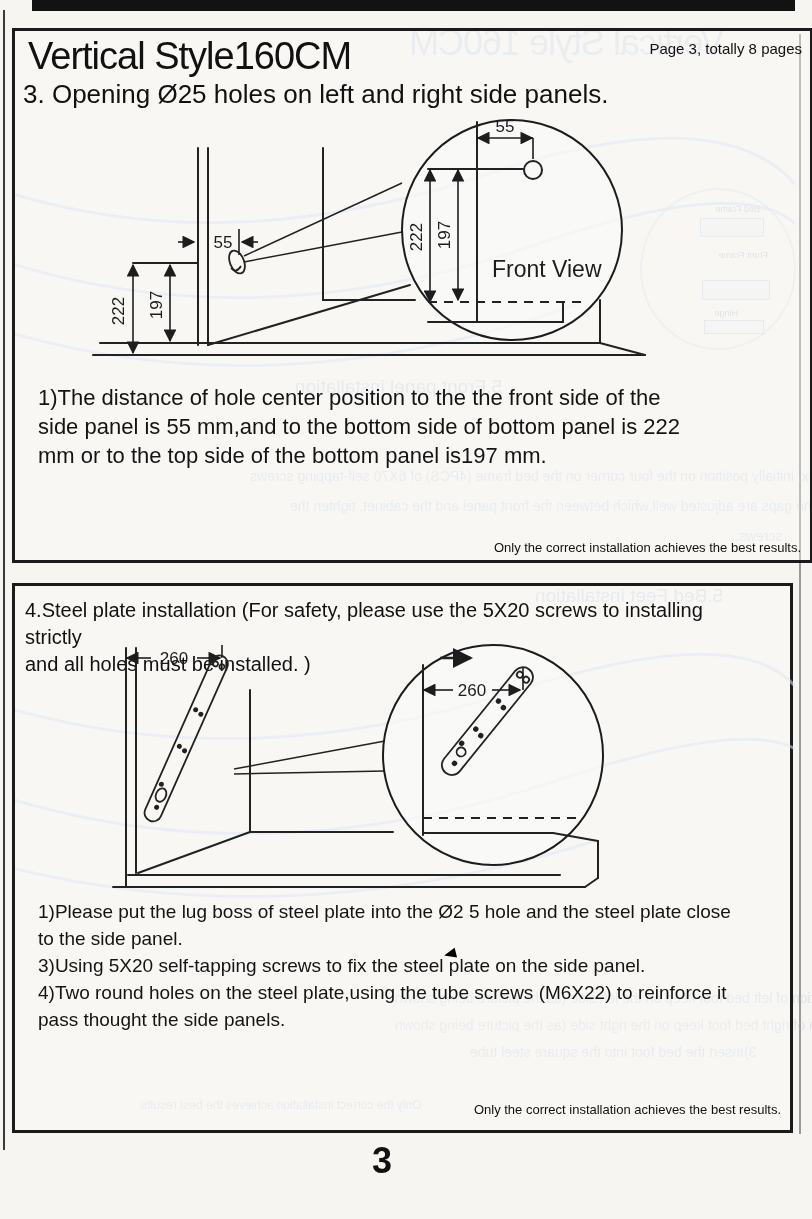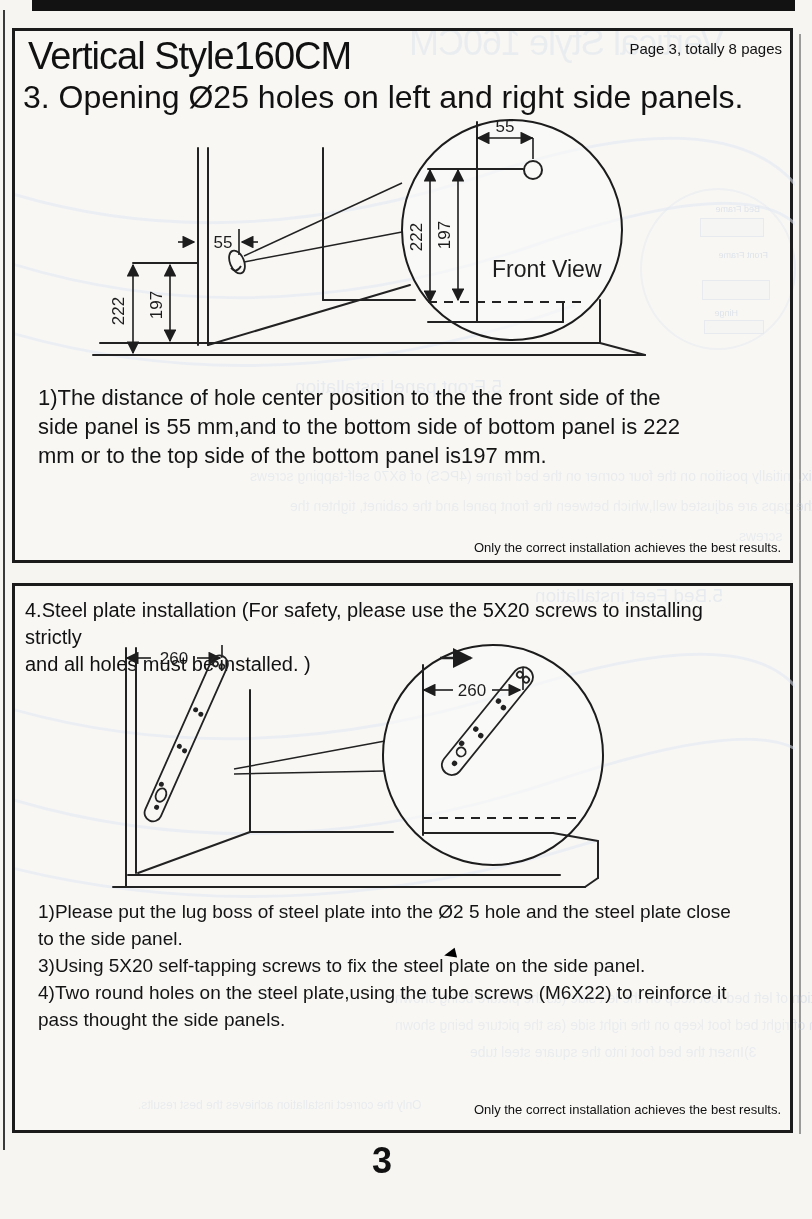--- a/index.html
+++ b/index.html
@@ -6,26 +6,26 @@
   .screen{
     position:relative;width:812px;height:1219px;overflow:hidden;
     background:#f6f5f2;color:#141414;
     font-family:"Liberation Sans", sans-serif;
   }
   .scan-topbar{position:absolute;left:32px;top:0;width:763px;height:11px;background:#121212;}
   .scan-left-edge{position:absolute;left:3px;top:10px;width:2px;height:1140px;background:#3a3a3a;}
   .scan-right-edge{position:absolute;left:799px;top:34px;width:2px;height:1100px;background:#9a9a98;}
 
   .panel{position:absolute;left:12px;width:775px;border:3px solid #1b1b1b;background:rgba(252,252,250,.35);}
-  .panel-1{top:28px;height:529px;}
+  .panel-1{top:28px;height:529px;padding-left:20px;}
   .panel-2{top:583px;height:544px;}
 
   .doc-title{position:absolute;left:13px;top:4px;font-size:38px;letter-spacing:-1px;color:#111;white-space:nowrap;}
   .page-info{position:absolute;right:8px;top:9px;font-size:15px;color:#111;white-space:nowrap;}
-  .h-sec3{position:absolute;left:8px;top:48px;font-size:32px;color:#111;white-space:nowrap;}
+  .h-sec3{position:absolute;left:8px;top:48px;font-size:26px;color:#111;white-space:nowrap;}
   .h-sec4{position:absolute;left:10px;top:11px;font-size:20px;line-height:27px;color:#111;white-space:pre-line;width:700px;}
 
   .body-sec3{position:absolute;left:23px;top:352px;width:712px;font-size:22px;line-height:29px;}
   .body-sec3 p{margin:0;white-space:pre-line;}
   .body-sec4{position:absolute;left:3px;top:312px;width:780px;font-size:19px;line-height:27px;margin-left:20px;}
   .body-sec4 p{margin:0;white-space:pre-line;}
 
   .footnote{position:absolute;right:9px;font-size:13px;color:#111;white-space:nowrap;}
   .footnote-1{top:509px;}
   .footnote-2{top:516px;}

